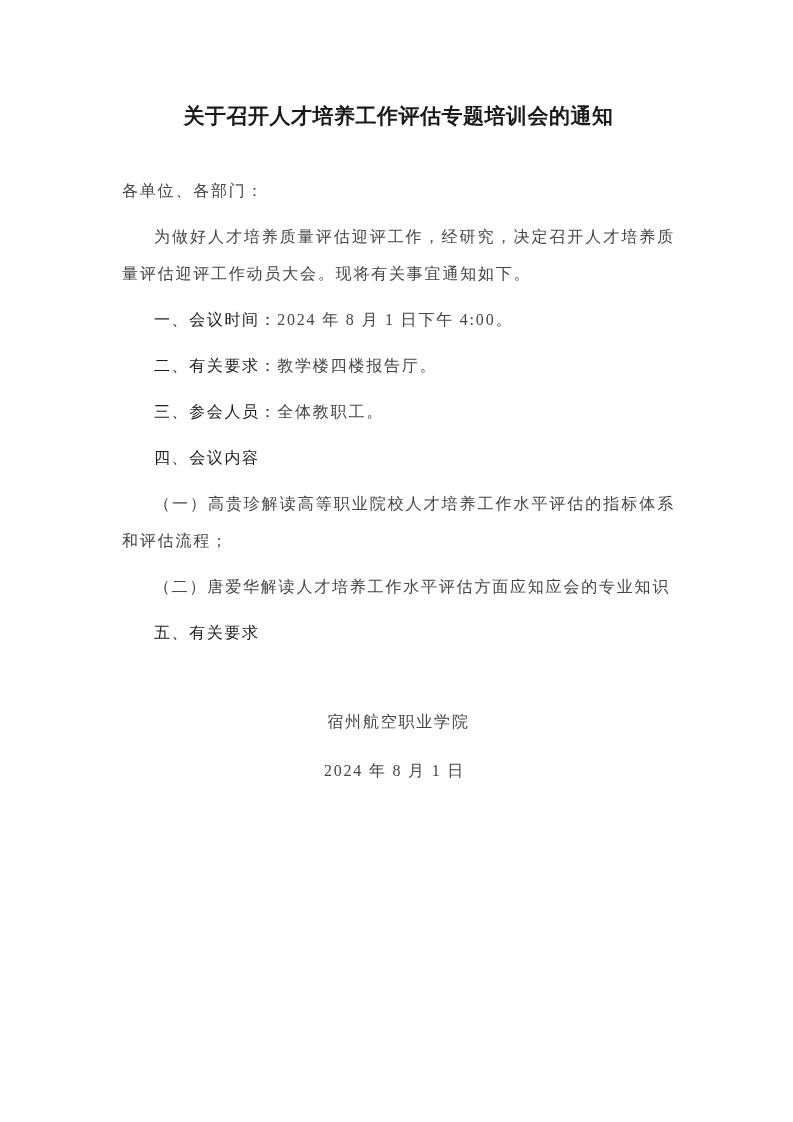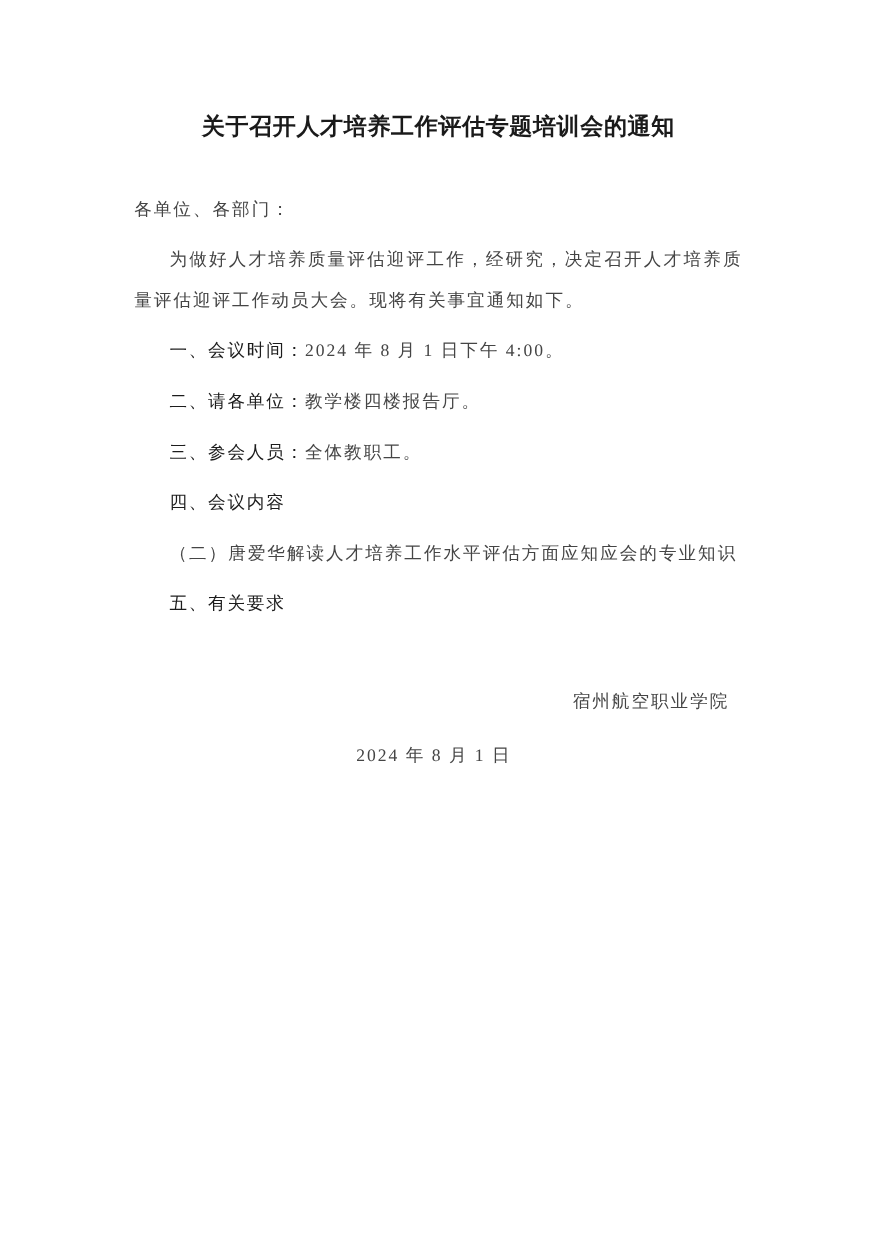--- a/index.html
+++ b/index.html
@@ -40,49 +40,50 @@
     font-family: "Liberation Sans", sans-serif;
     font-weight: normal;
     color: #1c1c1c;
     letter-spacing: 1.6px;
   }
   .sig-block {
     margin-top: 52px;
     text-align: right;
   }
   .sig-org {
-    margin: 12px;
+    margin: 2px;
     line-height: 37px;
-    text-align: right;
+    text-align: center;
   }
   .sig-date {
     margin: 12px 8px 0 0;
     line-height: 37px;
     text-align: center;
   }
 </style>
 </head>
 <body>
 
 <div class="page">
 
   <h1 class="title">关于召开人才培养工作评估专题培训会的通知</h1>
 
   <p>各单位、各部门：</p>
 
   <p class="indent">为做好人才培养质量评估迎评工作，经研究，决定召开人才培养质量评估迎评工作动员大会。现将有关事宜通知如下。</p>
 
   <p class="indent"><span class="item-label">一、会议时间：</span><span>2024 年 8 月 1 日下午 4:00。</span></p>
 
-  <p class="indent"><span class="item-label">二、请各单位：</span><span>教学楼四楼报告厅。</span></p>
+  <p class="indent"><span class="item-label">二、有关要求：</span><span>教学楼四楼报告厅。</span></p>
 
   <p class="indent"><span class="item-label">三、参会人员：</span><span>全体教职工。</span></p>
 
   <p class="indent"><span class="item-label">四、会议内容</span><span></span></p>
 
+  <p class="indent">（一）高贵珍解读高等职业院校人才培养工作水平评估的指标体系和评估流程；</p>
 
   <p class="indent">（二）唐爱华解读人才培养工作水平评估方面应知应会的专业知识</p>
 
   <p class="indent"><span class="item-label">五、有关要求</span></p>
 
 
   <div class="sig-block">
     <p class="sig-org">宿州航空职业学院</p>
     <p class="sig-date">2024 年 8 月 1 日</p>
   </div>

